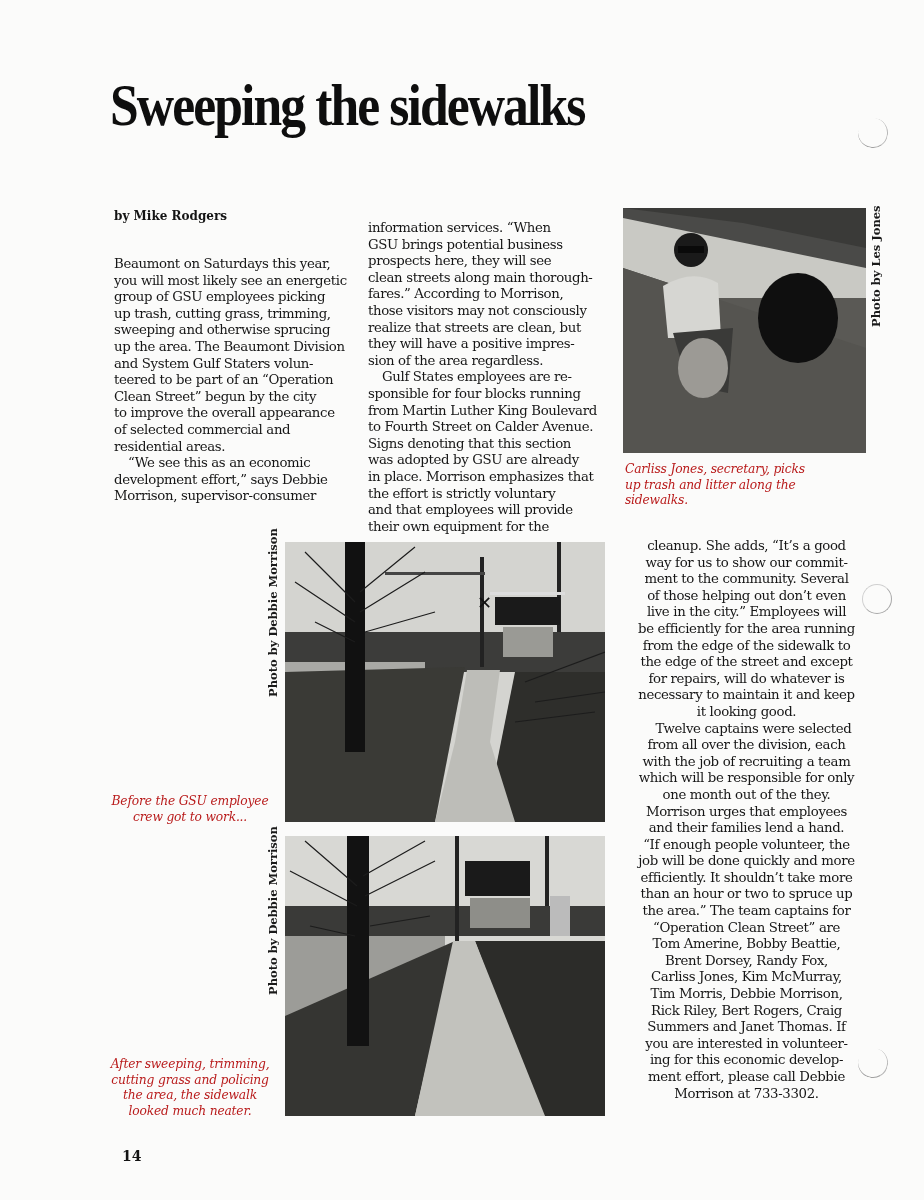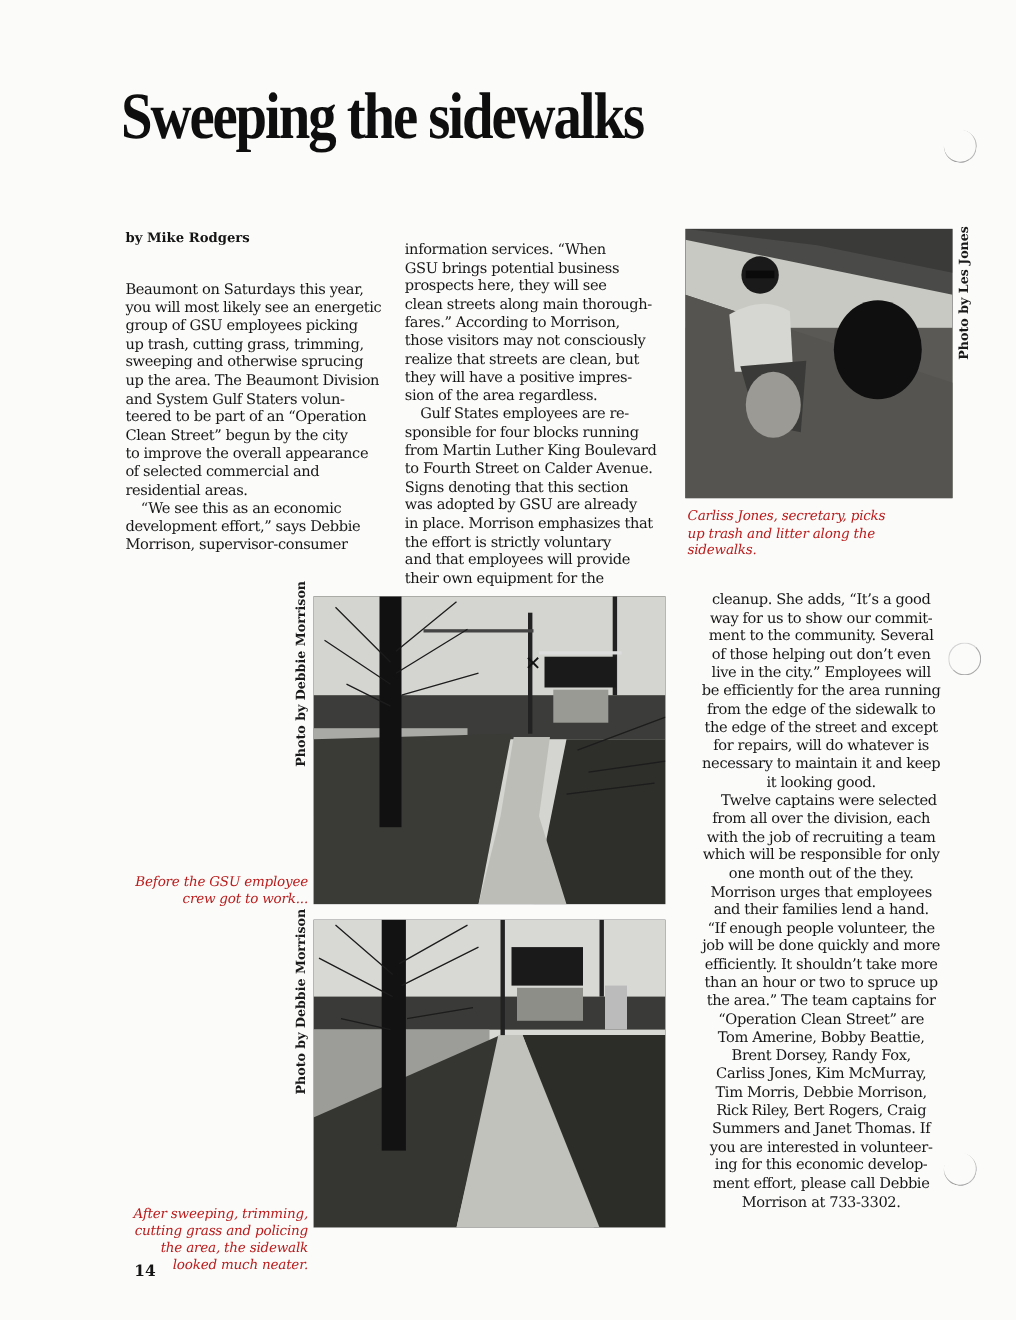--- a/index.html
+++ b/index.html
@@ -42,22 +42,22 @@
   .credit-top { left: 869px; top: 327px; }
   .credit-before { left: 266px; top: 697px; }
   .credit-after { left: 266px; top: 995px; }
 
   .caption {
     position: absolute; font-family: "DejaVu Serif", serif; font-style: italic;
     font-size: 12.3px; line-height: 15.5px; color: #b91c1c; letter-spacing: -0.2px;
   }
   .caption .line { display: block; white-space: nowrap; }
   .caption-top { left: 625px; top: 462px; width: 240px; }
-  .caption-before { left: 100px; top: 794px; width: 180px; text-align: right; }
-  .caption-after { left: 100px; top: 1096px; width: 180px; text-align: right; }
+  .caption-before { left: 100px; top: 794px; width: 180px; text-align: center; }
+  .caption-after { left: 100px; top: 1057px; width: 180px; text-align: center; }
 
   .page-number {
     position: absolute; left: 122px; top: 1148px;
     font-family: "DejaVu Serif", serif; font-weight: bold; font-size: 14px;
   }
   .punch {
     position: absolute; width: 30px; height: 30px; border-radius: 50%;
     border-right: 1.2px solid #b8b8b8; border-bottom: 1.2px solid #a0a0a0;
   }
   .punch-1 { left: 858px; top: 118px; transform: rotate(10deg); }

